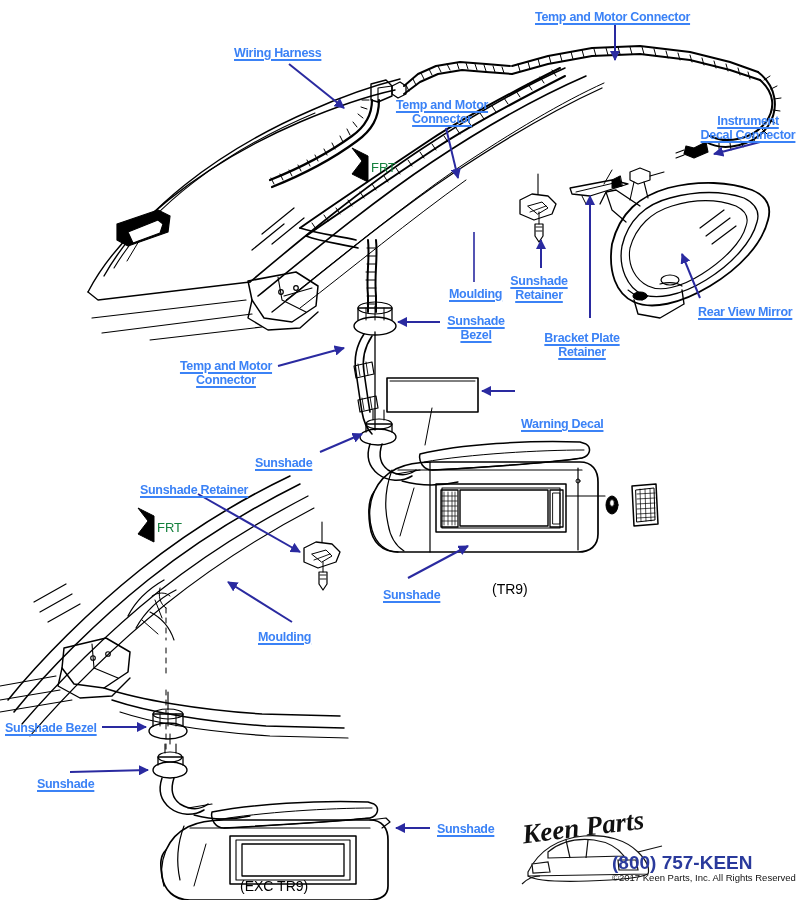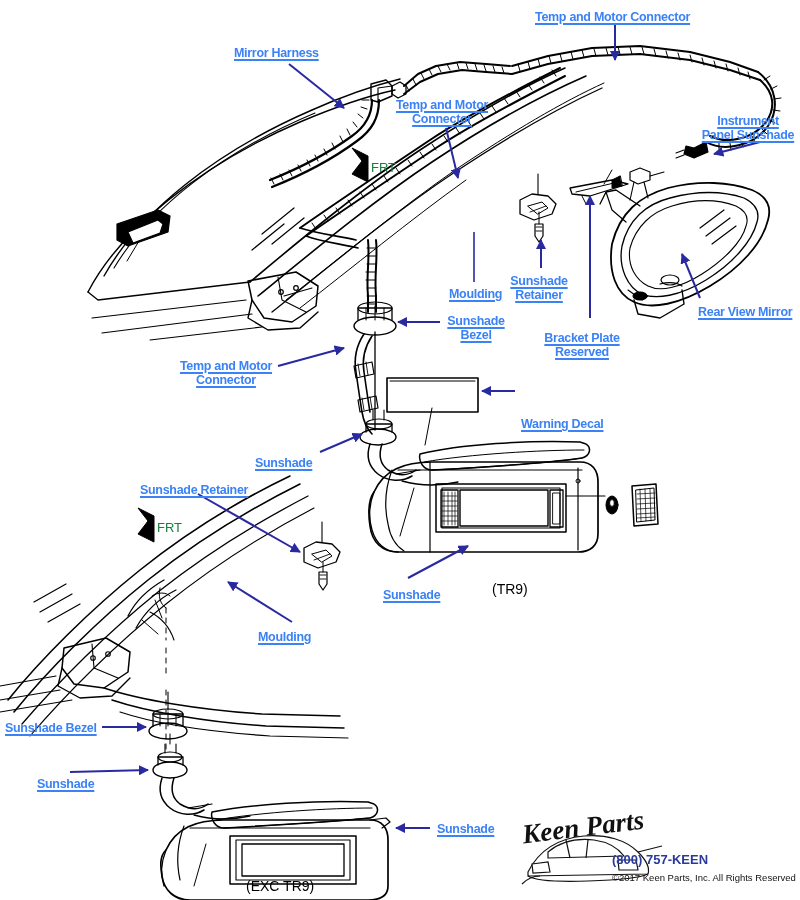--- a/index.html
+++ b/index.html
@@ -10,21 +10,21 @@
   .lbl{position:absolute;color:#3b82f6;font-family:"Liberation Sans",sans-serif;
        font-weight:bold;font-size:12.5px;line-height:14px;letter-spacing:-0.3px;
        text-decoration:underline;text-decoration-thickness:1.5px;
        text-underline-offset:1.5px;white-space:nowrap;}
   .lbl.two{white-space:normal;text-align:center;}
   .plain{position:absolute;color:#000;font-family:"Liberation Sans",sans-serif;
          font-size:14px;font-weight:normal;white-space:nowrap;text-decoration:none;}
   .frt{position:absolute;color:#15803d;font-family:"Liberation Sans",sans-serif;
        font-size:13px;font-weight:normal;white-space:nowrap;}
   .phone{position:absolute;color:#2a3a9c;font-family:"Liberation Sans",sans-serif;
-         font-weight:bold;font-size:13px;white-space:nowrap;}
+         font-weight:bold;font-size:19px;white-space:nowrap;}
   .copy{position:absolute;color:#111;font-family:"Liberation Sans",sans-serif;
         font-size:9.5px;white-space:nowrap;}
   .logotext{position:absolute;color:#111;font-family:"Liberation Serif",serif;
             font-style:italic;font-weight:bold;font-size:27px;white-space:nowrap;
             transform:rotate(-7deg);}
 </style>
 </head>
 <body>
 
 <div id="page">
@@ -447,41 +447,41 @@
       <path d="M566,840 L570,858"></path>
       <path d="M588,840 L586,858"></path>
       <path d="M532,864 L548,862 L550,872 L533,873 Z" fill="#fff"></path>
       <path d="M618,860 L636,860 L638,870 L619,870 Z" fill="#fff"></path>
       <path d="M638,852 L662,846"></path>
       <path d="M528,876 C534,880 556,882 588,881 C618,880 640,878 648,874"></path>
       <path d="M522,884 C528,878 534,876 540,876"></path>
     </g>
   </svg>
 
-  <div class="lbl" style="left:234px;top:46px;">Mirror Harness</div>
+  <div class="lbl" style="left:234px;top:46px;">Wiring Harness</div>
   <div class="lbl" style="left:535px;top:10px;">Temp and Motor Connector</div>
   <div class="lbl two" style="left:394px;top:98px;width:96px;">Temp and Motor Connector</div>
-  <div class="lbl two" style="left:700px;top:114px;width:96px;">Instrument Panel Sunshade</div>
+  <div class="lbl two" style="left:700px;top:114px;width:96px;">Instrument Decal Connector</div>
   <div class="lbl" style="left:449px;top:287px;">Moulding</div>
   <div class="lbl two" style="left:505px;top:274px;width:68px;">Sunshade Retainer</div>
-  <div class="lbl two" style="left:541px;top:331px;width:82px;">Bracket Plate Reserved</div>
+  <div class="lbl two" style="left:541px;top:331px;width:82px;">Bracket Plate Retainer</div>
   <div class="lbl" style="left:676px;top:305px;padding-left:22px;">Rear View Mirror</div>
   <div class="lbl two" style="left:444px;top:314px;width:64px;">Sunshade Bezel</div>
   <div class="lbl two" style="left:178px;top:359px;width:96px;">Temp and Motor Connector</div>
   <div class="lbl" style="left:521px;top:385px;margin-top:32px;">Warning Decal</div>
   <div class="lbl" style="left:255px;top:456px;">Sunshade</div>
   <div class="lbl" style="left:140px;top:483px;">Sunshade Retainer</div>
   <div class="lbl" style="left:383px;top:588px;">Sunshade</div>
   <div class="lbl" style="left:258px;top:630px;">Moulding</div>
   <div class="lbl" style="left:5px;top:721px;">Sunshade Bezel</div>
   <div class="lbl" style="left:37px;top:777px;">Sunshade</div>
   <div class="lbl" style="left:437px;top:822px;">Sunshade</div>
 
   <div class="plain" style="left:492px;top:581px;">(TR9)</div>
-  <div class="plain" style="left:246px;top:878px;">(EXC TR9)</div>
+  <div class="plain" style="left:240px;top:878px;">(EXC TR9)</div>
 
   <div class="frt" style="left:371px;top:160px;">FRT</div>
   <div class="frt" style="left:157px;top:520px;">FRT</div>
 
   <div class="logotext" style="left:522px;top:812px;">Keen Parts</div>
   <div class="phone" style="left:612px;top:852px;">(800) 757-KEEN</div>
   <div class="copy" style="left:612px;top:872px;">©2017 Keen Parts, Inc. All Rights Reserved</div>
 
 </div>
 

